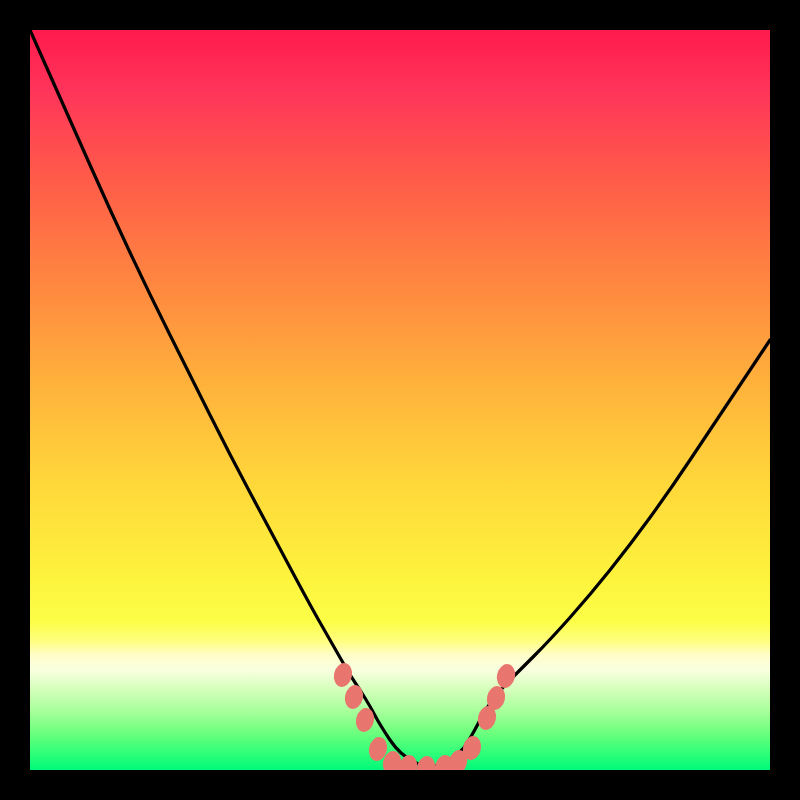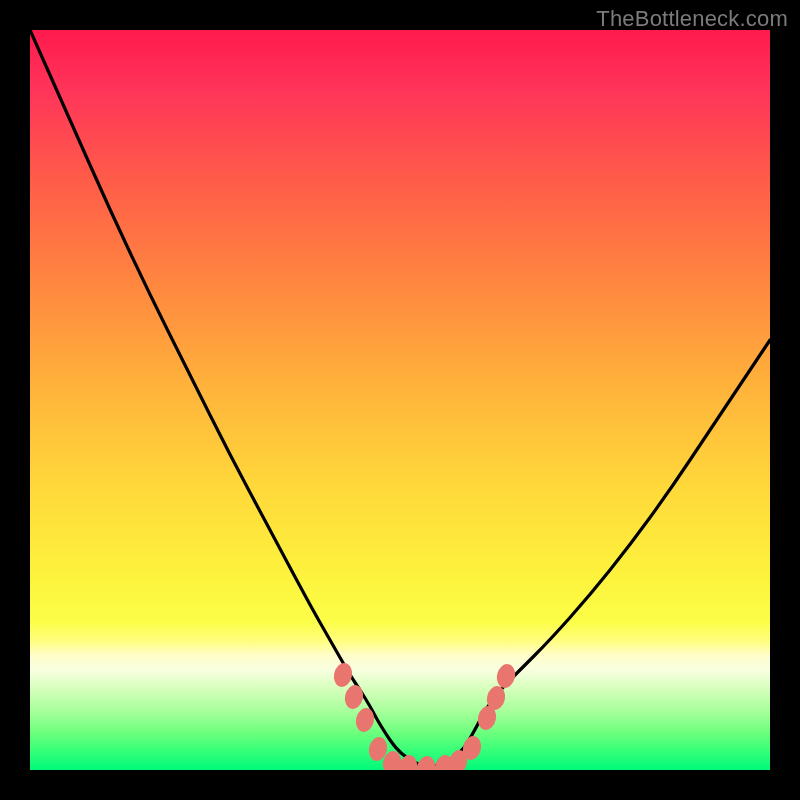--- a/index.html
+++ b/index.html
@@ -78,14 +78,13 @@
           <ellipse cx="396" cy="738" rx="9" ry="12" fill="#e9766e" transform="rotate(12 396 738)"></ellipse>
           <ellipse cx="414" cy="737" rx="9" ry="12" fill="#e9766e" transform="rotate(12 414 737)"></ellipse>
           <ellipse cx="428" cy="732" rx="9" ry="12" fill="#e9766e" transform="rotate(12 428 732)"></ellipse>
           <ellipse cx="442" cy="718" rx="9" ry="12" fill="#e9766e" transform="rotate(12 442 718)"></ellipse>
           <ellipse cx="457" cy="688" rx="9" ry="12" fill="#e9766e" transform="rotate(12 457 688)"></ellipse>
           <ellipse cx="466" cy="668" rx="9" ry="12" fill="#e9766e" transform="rotate(12 466 668)"></ellipse>
           <ellipse cx="476" cy="646" rx="9" ry="12" fill="#e9766e" transform="rotate(12 476 646)"></ellipse>
         </g>
     </svg>
   </div>
-  <div class="watermark">TheBottleneck.com</div>
 </div>
 
 </body></html>

